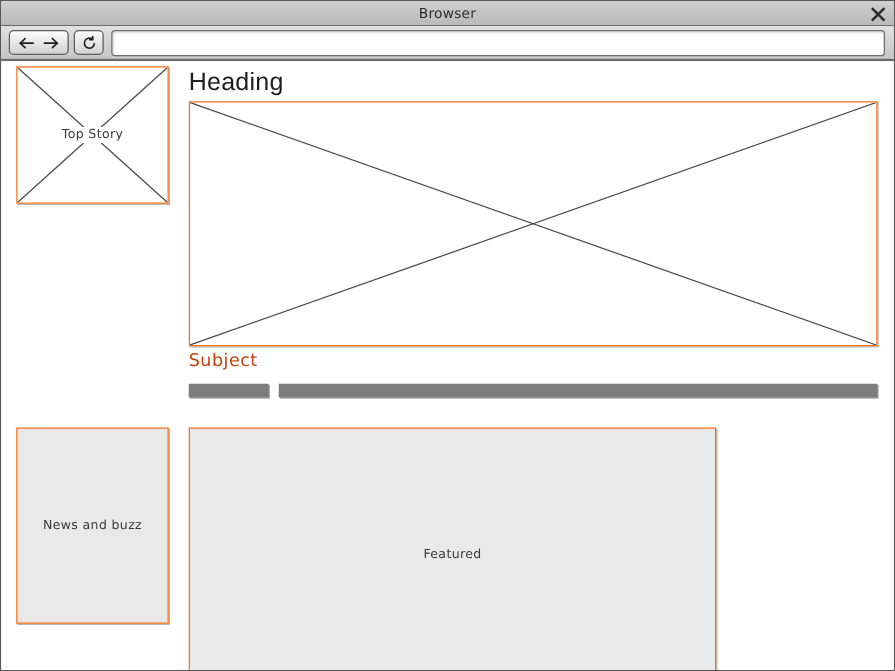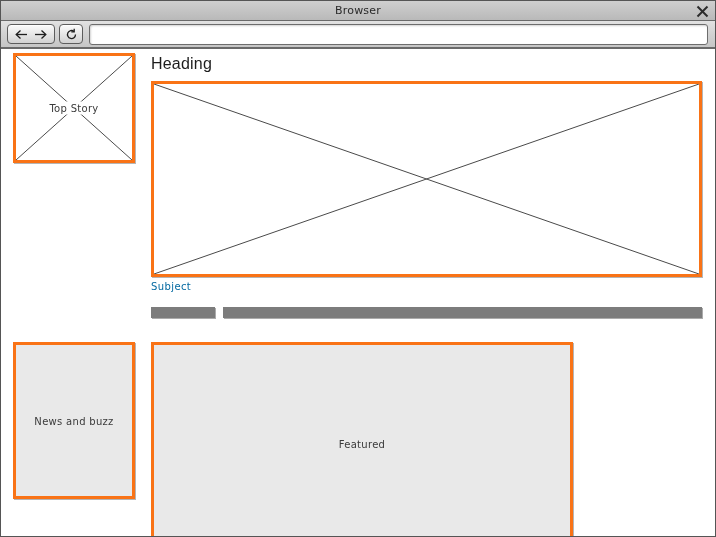--- a/index.html
+++ b/index.html
@@ -109,21 +109,21 @@
   .viewport {
     position: relative;
     flex: 1 1 auto;
     background: #ffffff;
     overflow: hidden;
   }
 
   
   .wf-box {
     position: absolute;
-    border: 3px solid #f97316;
+    border: 1px solid #f97316;
     box-shadow: 1px 1px 0 rgba(120,120,120,0.55);
   }
   .wf-fill   { background: #e9e9e9; }
   .wf-image  { background: #ffffff; }
 
   .wf-label {
     position: absolute;
     left: 0;
     right: 0;
     top: 50%;
@@ -162,34 +162,34 @@
   
   #box-top-story       { left: 12px;  top: 4px;   width: 122px; height: 110px; }
   #box-other-stories   { left: 12px;  top: 127px; width: 122px; height: 142px; }
   #box-news-buzz       { left: 12px;  top: 293px; width: 122px; height: 157px; padding-left: 12px; }
 
   #heading {
     position: absolute;
     left: 150px;
     top: 6px;
     font-family: "Liberation Sans", sans-serif;
-    font-size: 16px;
+    font-size: 20px;
     color: #1d1d1d;
     letter-spacing: 0.2px;
   }
 
   #box-hero            { left: 150px; top: 32px;  width: 551px; height: 196px; }
 
   #subject {
     position: absolute;
     left: 150px;
     top: 232px;
     font-family: "DejaVu Sans", sans-serif;
-    font-size: 10px;
-    color: #0369a1;
+    font-size: 14px;
+    color: #c2410c;
     letter-spacing: 0.4px;
   }
 
   .text-bar {
     position: absolute;
     height: 11px;
     background: #7c7c7c;
     box-shadow: 1px 1px 0 rgba(150,150,150,0.8);
   }
   #bar-short  { left: 150px; top: 258px; width: 64px; }

